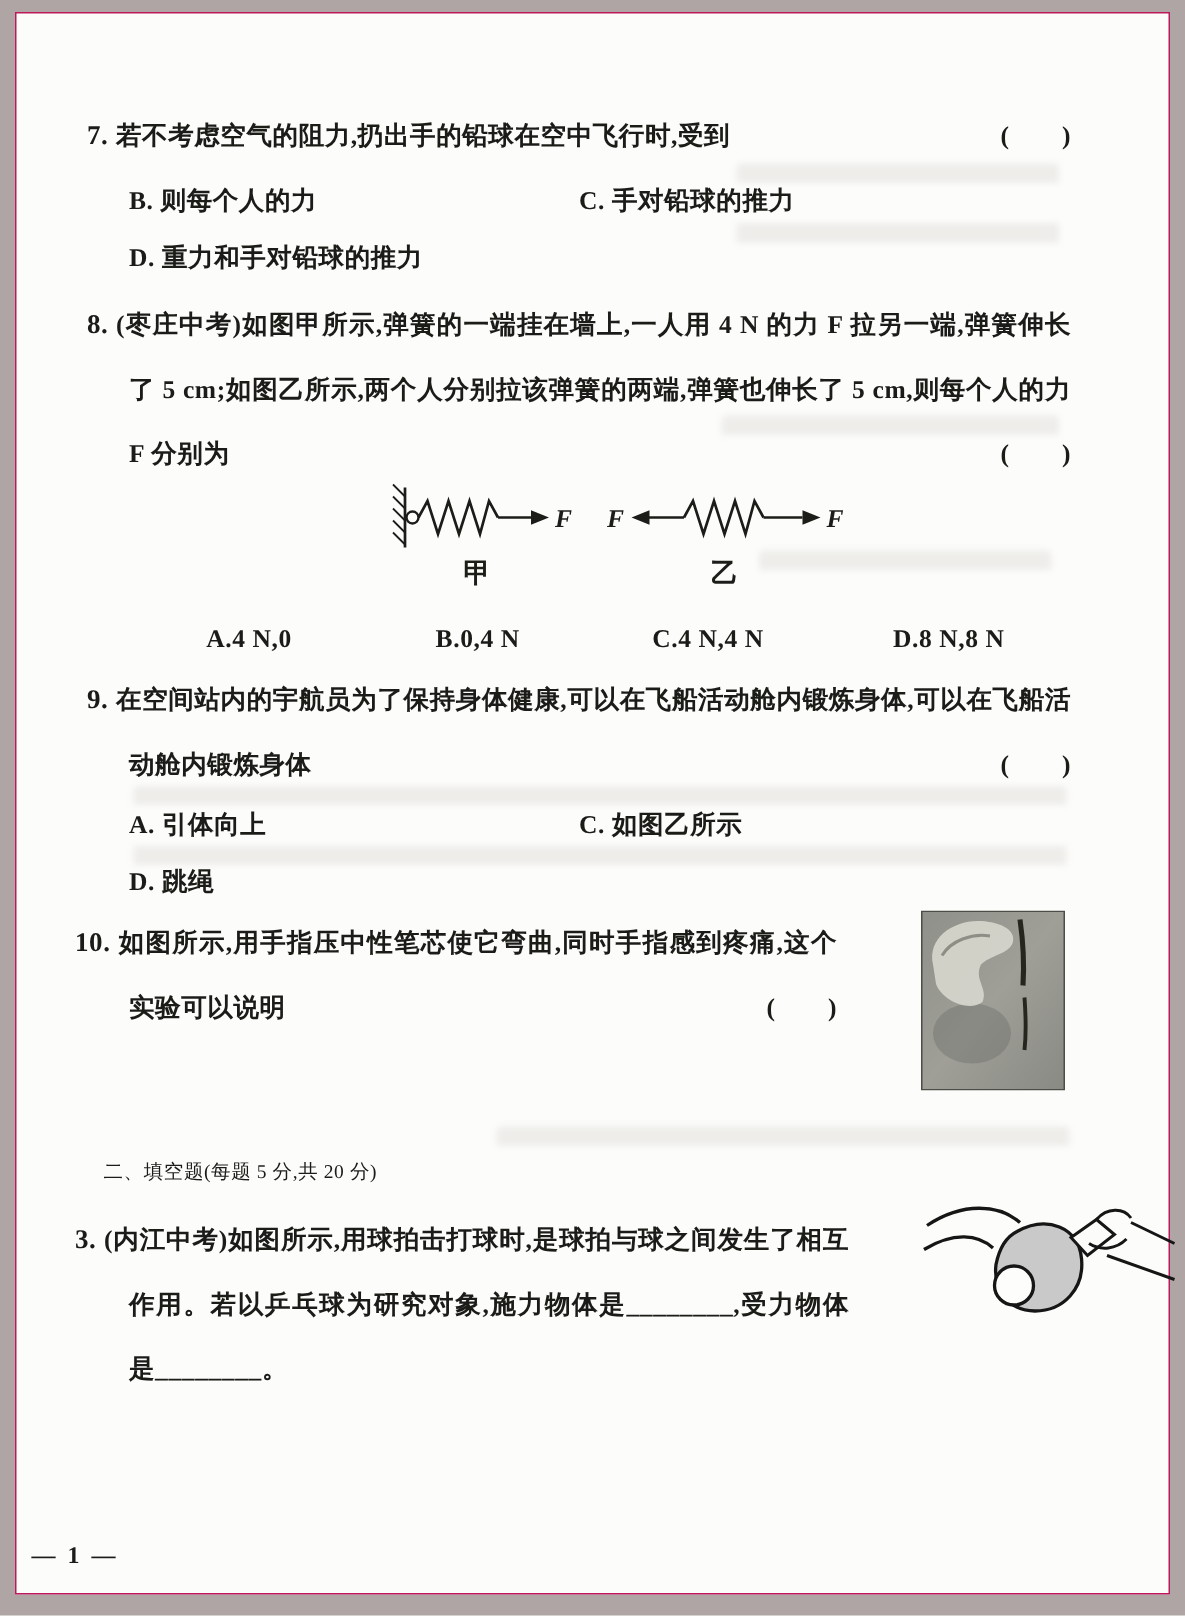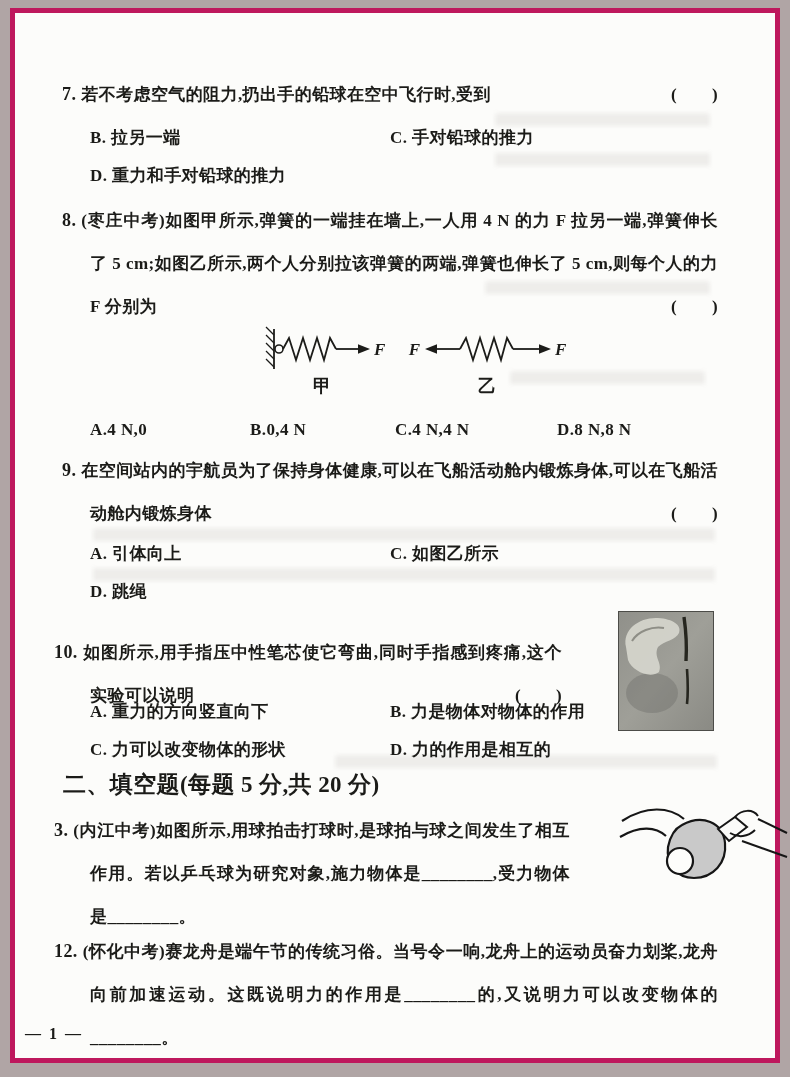--- a/index.html
+++ b/index.html
@@ -7,45 +7,45 @@
   body {
     position:relative;
     background:#b0a5a5;
     font-family:"Liberation Serif","DejaVu Serif",serif;
     color:#1b1b18;
     overflow:hidden;
   }
   .page {
     position:absolute; left:10px; top:8px; right:10px; bottom:14px;
     background:#fcfcfa;
-    border:5px solid #be185d;
+    border:1px solid #be185d;
   }
   .content { position:absolute; left:47px; top:58px; width:656px; height:990px; }
 
   .q {
     position:absolute; left:0; width:656px;
     font-size:17px; letter-spacing:0.4px; line-height:43px;
     font-weight:600; text-align:justify;
   }
   .hang1 { padding-left:28px; text-indent:-28px; }
   .hang2 { padding-left:28px; text-indent:-36px; }
   .qnum { margin-right:5px; font-size:18px; }
   .bracket { position:absolute; right:0; bottom:0; text-indent:0; font-weight:600; }
 
   .opts {
     position:absolute; left:28px;
     font-size:17px; letter-spacing:0.4px; line-height:38px; font-weight:600;
     display:grid; width:626px;
   }
   .opts2 { grid-template-columns:300px auto; }
-  .opts4 { grid-template-columns:160px 145px 162px auto; }
+  .opts4 { grid-template-columns:160px 145px 162px auto;text-align:center; }
 
   .section-heading {
-    position:absolute; left:1px; width:656px;
-    font-size:23px; letter-spacing:0.4px; line-height:40px; font-weight:700;
+    position:absolute; left:11px; width:656px;
+    font-size:13px; letter-spacing:0.4px; line-height:40px; font-weight:400;
   }
 
   .fig-springs { position:absolute; left:200px; top:254px; width:320px; height:72px; }
   .fig-springs svg { display:block; }
 
   .photo-frame {
     position:absolute; left:556px; top:540px; width:96px; height:120px;
   }
   .paddle-fig {
     position:absolute; left:556px; top:728px; width:170px; height:88px;
@@ -79,21 +79,21 @@
   <div class="bleed b4"></div>
   <div class="bleed b5"></div>
 
   <div class="content">
 
     <div class="q hang1" style="top:2px;">
       <span class="qnum">7.</span><span>若不考虑空气的阻力,扔出手的铅球在空中飞行时,受到</span>
       <span class="bracket">(　　)</span>
     </div>
     <div class="opts opts2" style="top:48px;">
-      <span>B. 拉另一端</span>
+      <span>B. 则每个人的力</span>
       <span>C. 手对铅球的推力</span>
       <span>D. 重力和手对铅球的推力</span>
     </div>
 
     <div class="q hang1" style="top:128px;">
       <span class="qnum">8.</span><span>(枣庄中考)如图甲所示,弹簧的一端挂在墙上,一人用 4 N 的力 F 拉另一端,弹簧伸长了 5 cm;如图乙所示,两个人分别拉该弹簧的两端,弹簧也伸长了 5 cm,则每个人的力 F 分别为</span>
       <span class="bracket">(　　)</span>
     </div>
 
     <div class="fig-springs">
@@ -139,29 +139,23 @@
     <div class="q hang1" style="top:378px;">
       <span class="qnum">9.</span><span>在空间站内的宇航员为了保持身体健康,可以在飞船活动舱内锻炼身体,可以在飞船活动舱内锻炼身体</span>
       <span class="bracket">(　　)</span>
     </div>
     <div class="opts opts2" style="top:464px;">
       <span>A. 引体向上</span>
       <span>C. 如图乙所示</span>
       <span>D. 跳绳</span>
     </div>
 
-    <div class="q hang2" style="top:560px; width:500px;">
+    <div class="q hang2" style="top:540px; width:500px;">
       <span class="qnum">10.</span><span>如图所示,用手指压中性笔芯使它弯曲,同时手指感到疼痛,这个实验可以说明</span>
       <span class="bracket">(　　)</span>
-    </div>
-    <div class="opts opts2" style="top:622px;">
-      <span>A. 重力的方向竖直向下</span>
-      <span>B. 力是物体对物体的作用</span>
-      <span>C. 力可以改变物体的形状</span>
-      <span>D. 力的作用是相互的</span>
     </div>
 
     <div class="photo-frame">
       <svg width="96" height="120" viewBox="0 0 96 120">
         <defs>
           <linearGradient id="gphoto" x1="0" y1="0" x2="1" y2="1">
             <stop offset="0" stop-color="#90908a"></stop>
             <stop offset="0.5" stop-color="#9f9f98"></stop>
             <stop offset="1" stop-color="#8a8a84"></stop>
           </linearGradient>
@@ -192,20 +186,17 @@
         <path d="M100,30 L117,18 L129,28 L111,42 Z" fill="#fbfbf9" stroke="#161616" stroke-width="2"></path>
         <g stroke="#161616" stroke-width="2" fill="none">
           <path d="M117,18 C124,10 135,10 140,17"></path>
           <path d="M140,20 L169,34"></path>
           <path d="M124,42 L169,58"></path>
           <path d="M112,34 C120,39 130,38 137,31"></path>
         </g>
       </svg>
     </div>
 
-    <div class="q hang2" style="top:859px;">
-      <span class="qnum">12.</span><span>(怀化中考)赛龙舟是端午节的传统习俗。当号令一响,龙舟上的运动员奋力划桨,龙舟向前加速运动。这既说明力的作用是________的,又说明力可以改变物体的________。</span>
-    </div>
 
   </div>
 
   <div class="page-number">— 1 —</div>
 </div>
 
 </body></html>

